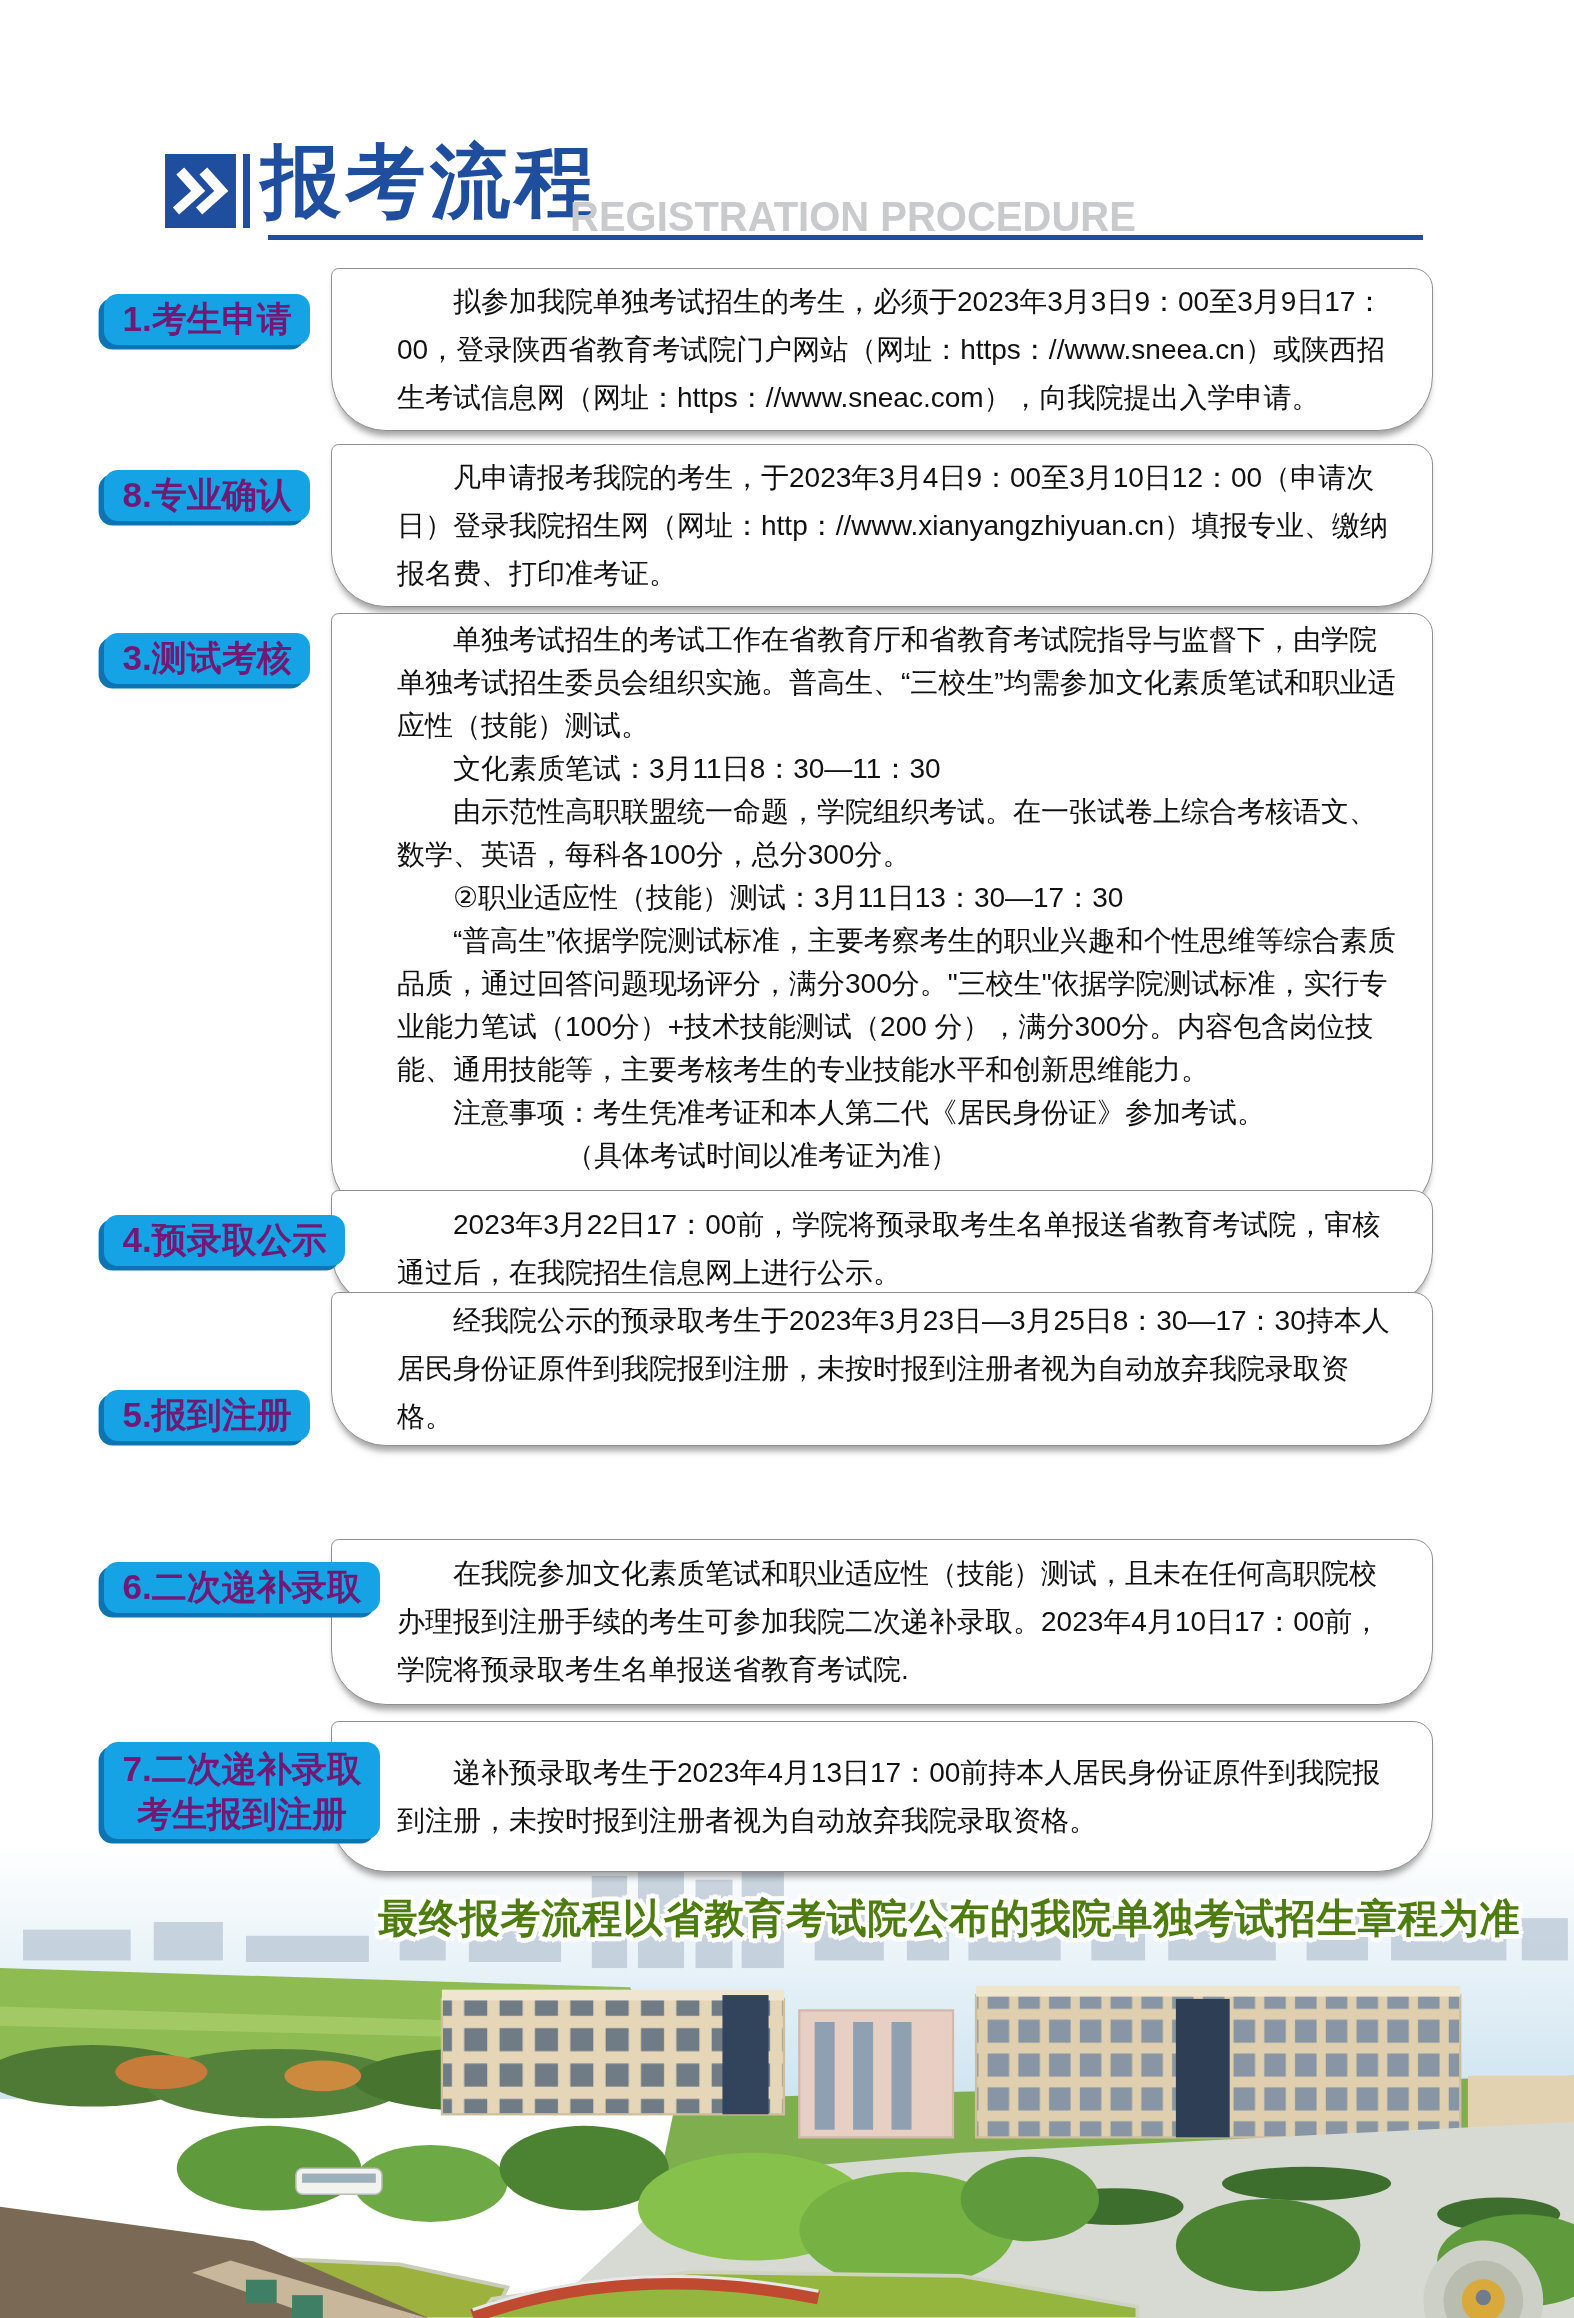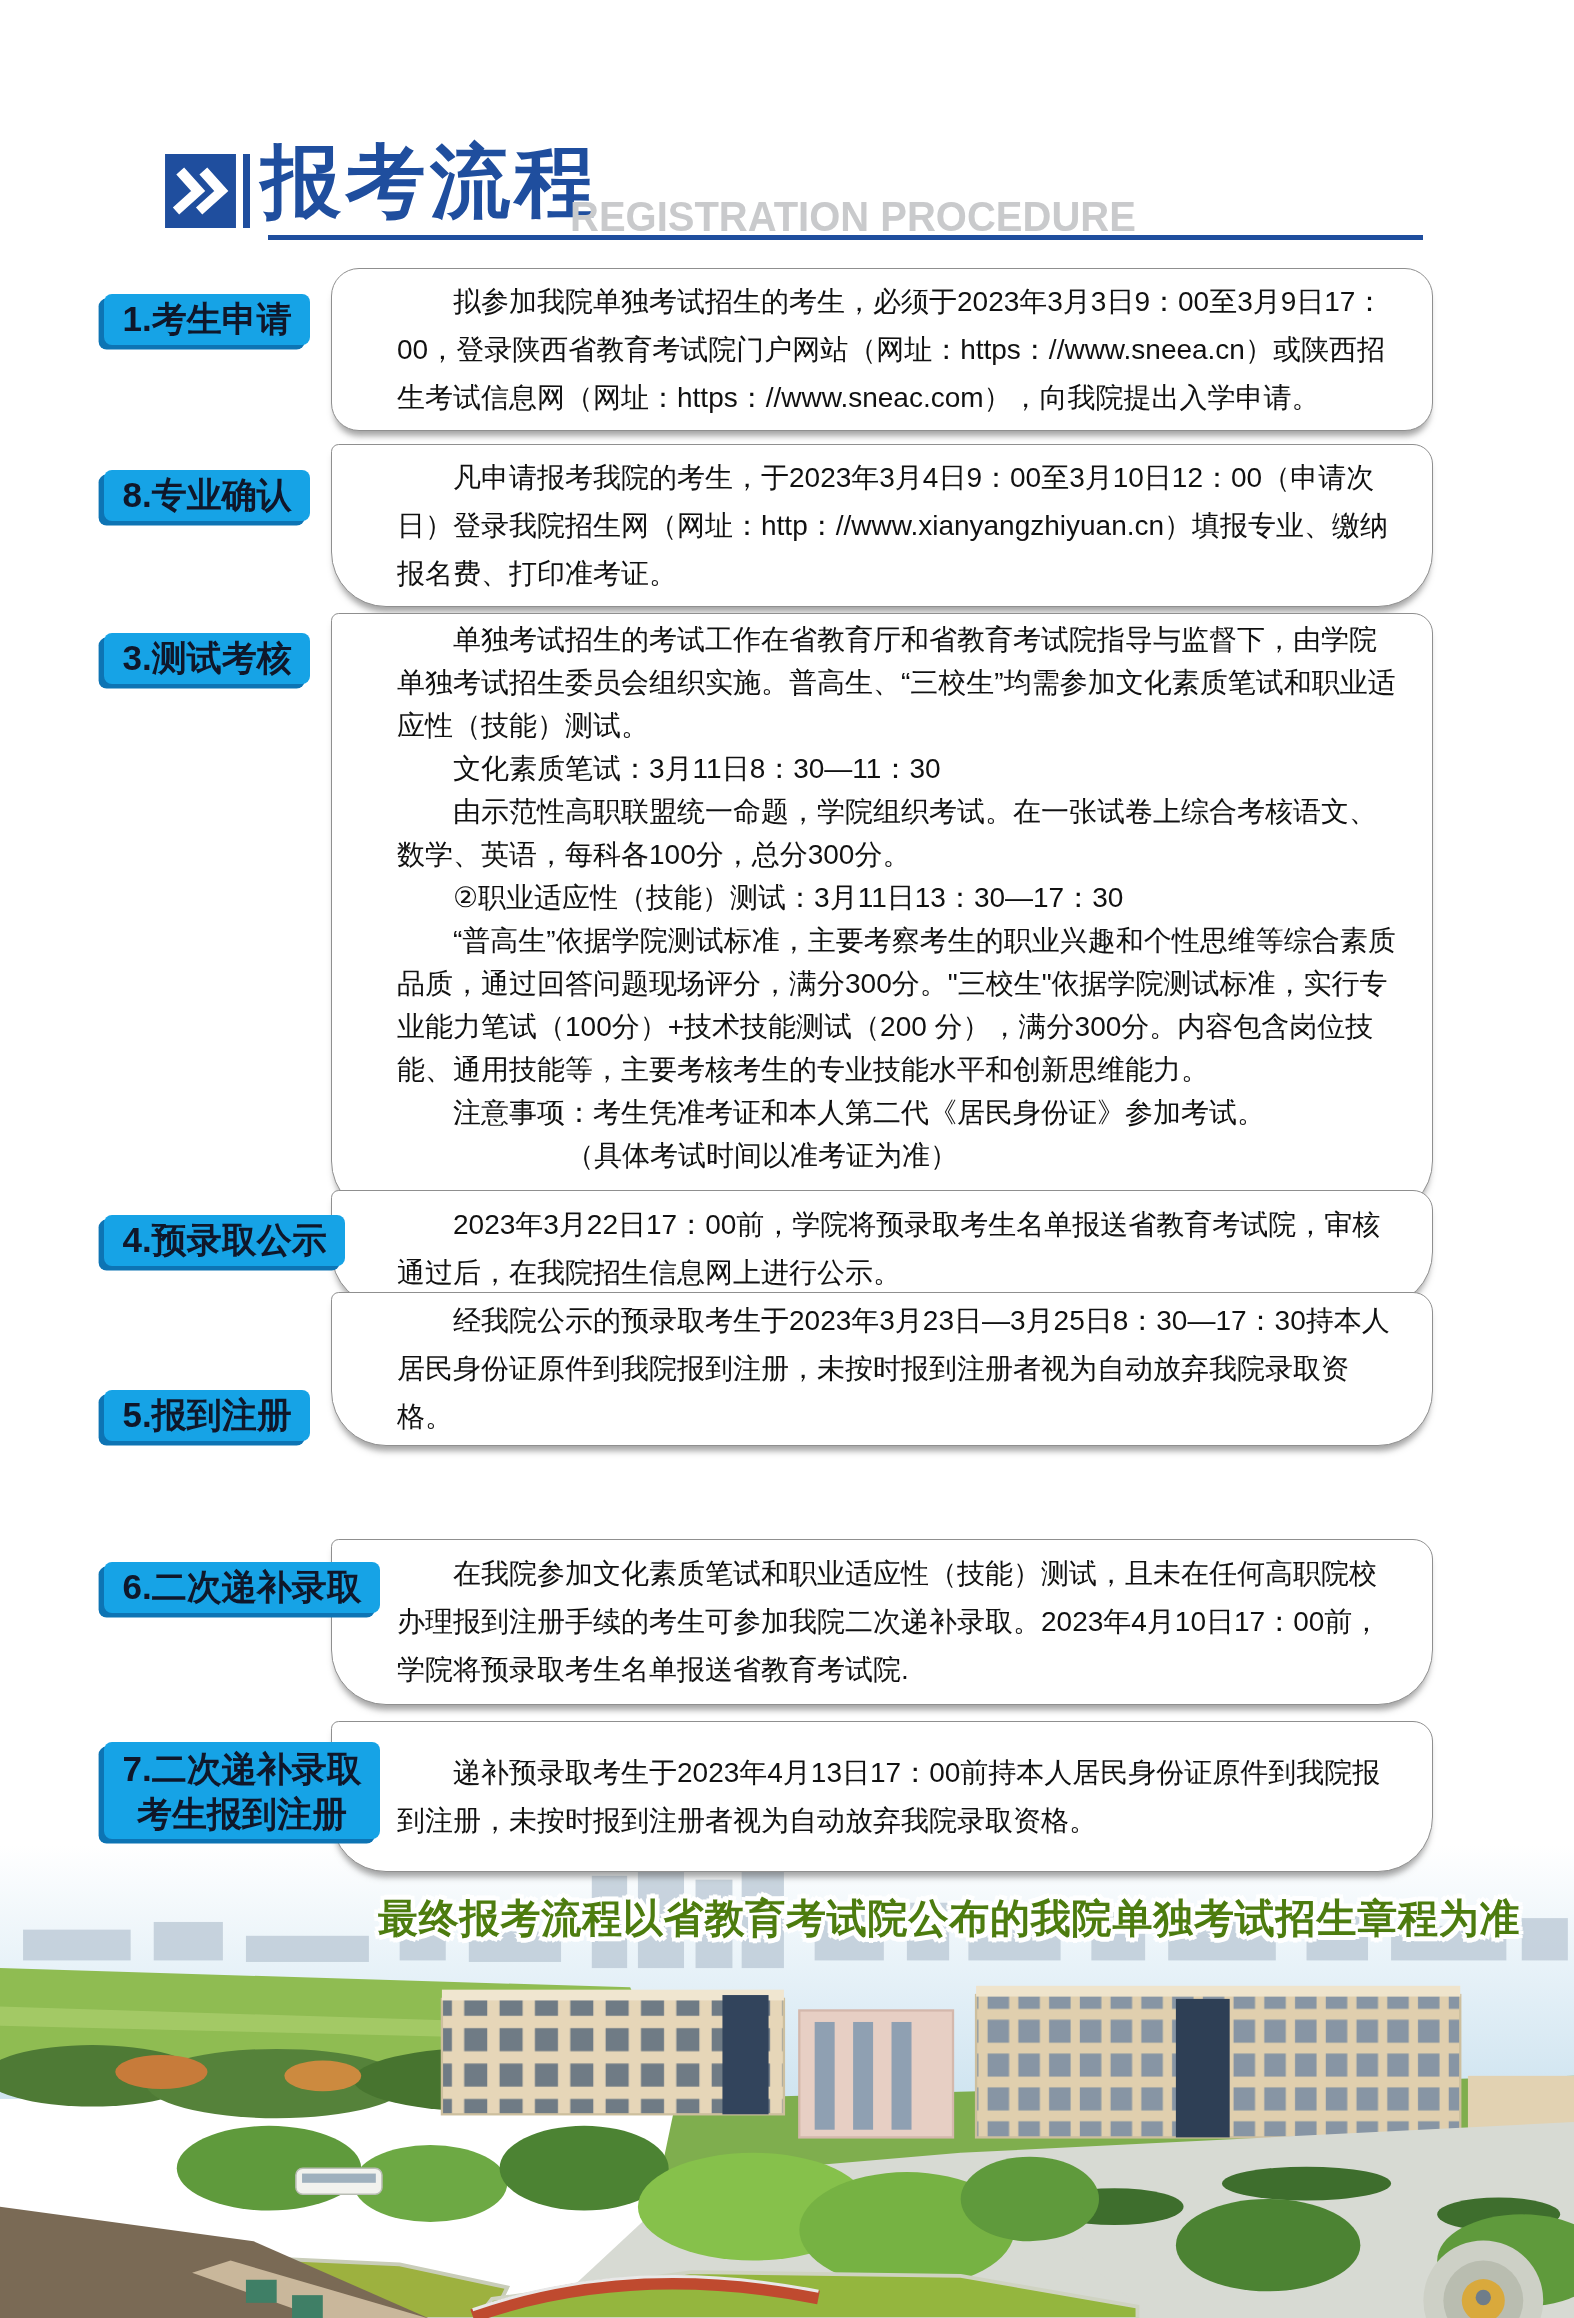--- a/index.html
+++ b/index.html
@@ -19,31 +19,31 @@
   .box{position:absolute;left:331px;width:1102px;background:#ffffff;
        border:1.5px solid #8f8f8f;border-radius:7.7px 20px 55px 55px;
        box-shadow:0 7.7px 6.2px -3.1px rgba(90,90,90,.55);
        box-sizing:border-box;padding:7.7px 35px 7.7px 65px;
        display:flex;flex-direction:column;justify-content:center;}
   .box p{margin:0;font-size:28px;line-height:48px;color:#111111;text-align:left;}
   .box .indent{text-indent:2em;}
   .tight p{line-height:43px;}
   .red-note{color:#e60012;margin-left:169px !important;}
 
-  .b1{top:268px;height:163px;border-radius:28px;}
+  .b1{top:268px;height:163px;}
   .b2{top:444px;height:163px;}
   .b3{top:613px;height:603px;justify-content:flex-start;padding-top:4px;}
   .b4{top:1190px;height:117px;}
   .b5{top:1292px;height:154px;}
   .b6{top:1539px;height:166px;}
   .b7{top:1721px;height:151px;}
 
   
-  .lbl{position:absolute;left:104px;background:#16a3e6;color:#0f172a;font-weight:bold;
-       font-size:35px;border-radius:8px;box-shadow:-5.4px 4.6px 0 #0d74b4;
+  .lbl{position:absolute;left:104px;background:#16a3e6;color:#701a75;font-weight:bold;
+       font-size:35px;border-radius:14px;box-shadow:-5.4px 4.6px 0 #0d74b4;
        display:flex;flex-direction:column;align-items:center;justify-content:center;
        padding:0 18.5px;height:51px;white-space:nowrap;z-index:3;}
   .l1{top:294px;} .l2{top:470px;} .l3{top:633px;} .l4{top:1215px;} .l5{top:1390px;}
   .l6{top:1562px;} .l7{top:1742px;height:97px;line-height:45px;}
 
   
   .photo{position:absolute;left:0;top:1845px;width:1574px;height:474px;z-index:0;}
   .notice{position:absolute;left:378px;top:1891px;z-index:4;font-size:40px;font-weight:bold;
           color:#4d7c0f;letter-spacing:0.8px;white-space:nowrap;
           text-shadow:-3.8px -3.8px 0 #fff,3.8px -3.8px 0 #fff,-3.8px 3.8px 0 #fff,3.8px 3.8px 0 #fff,

